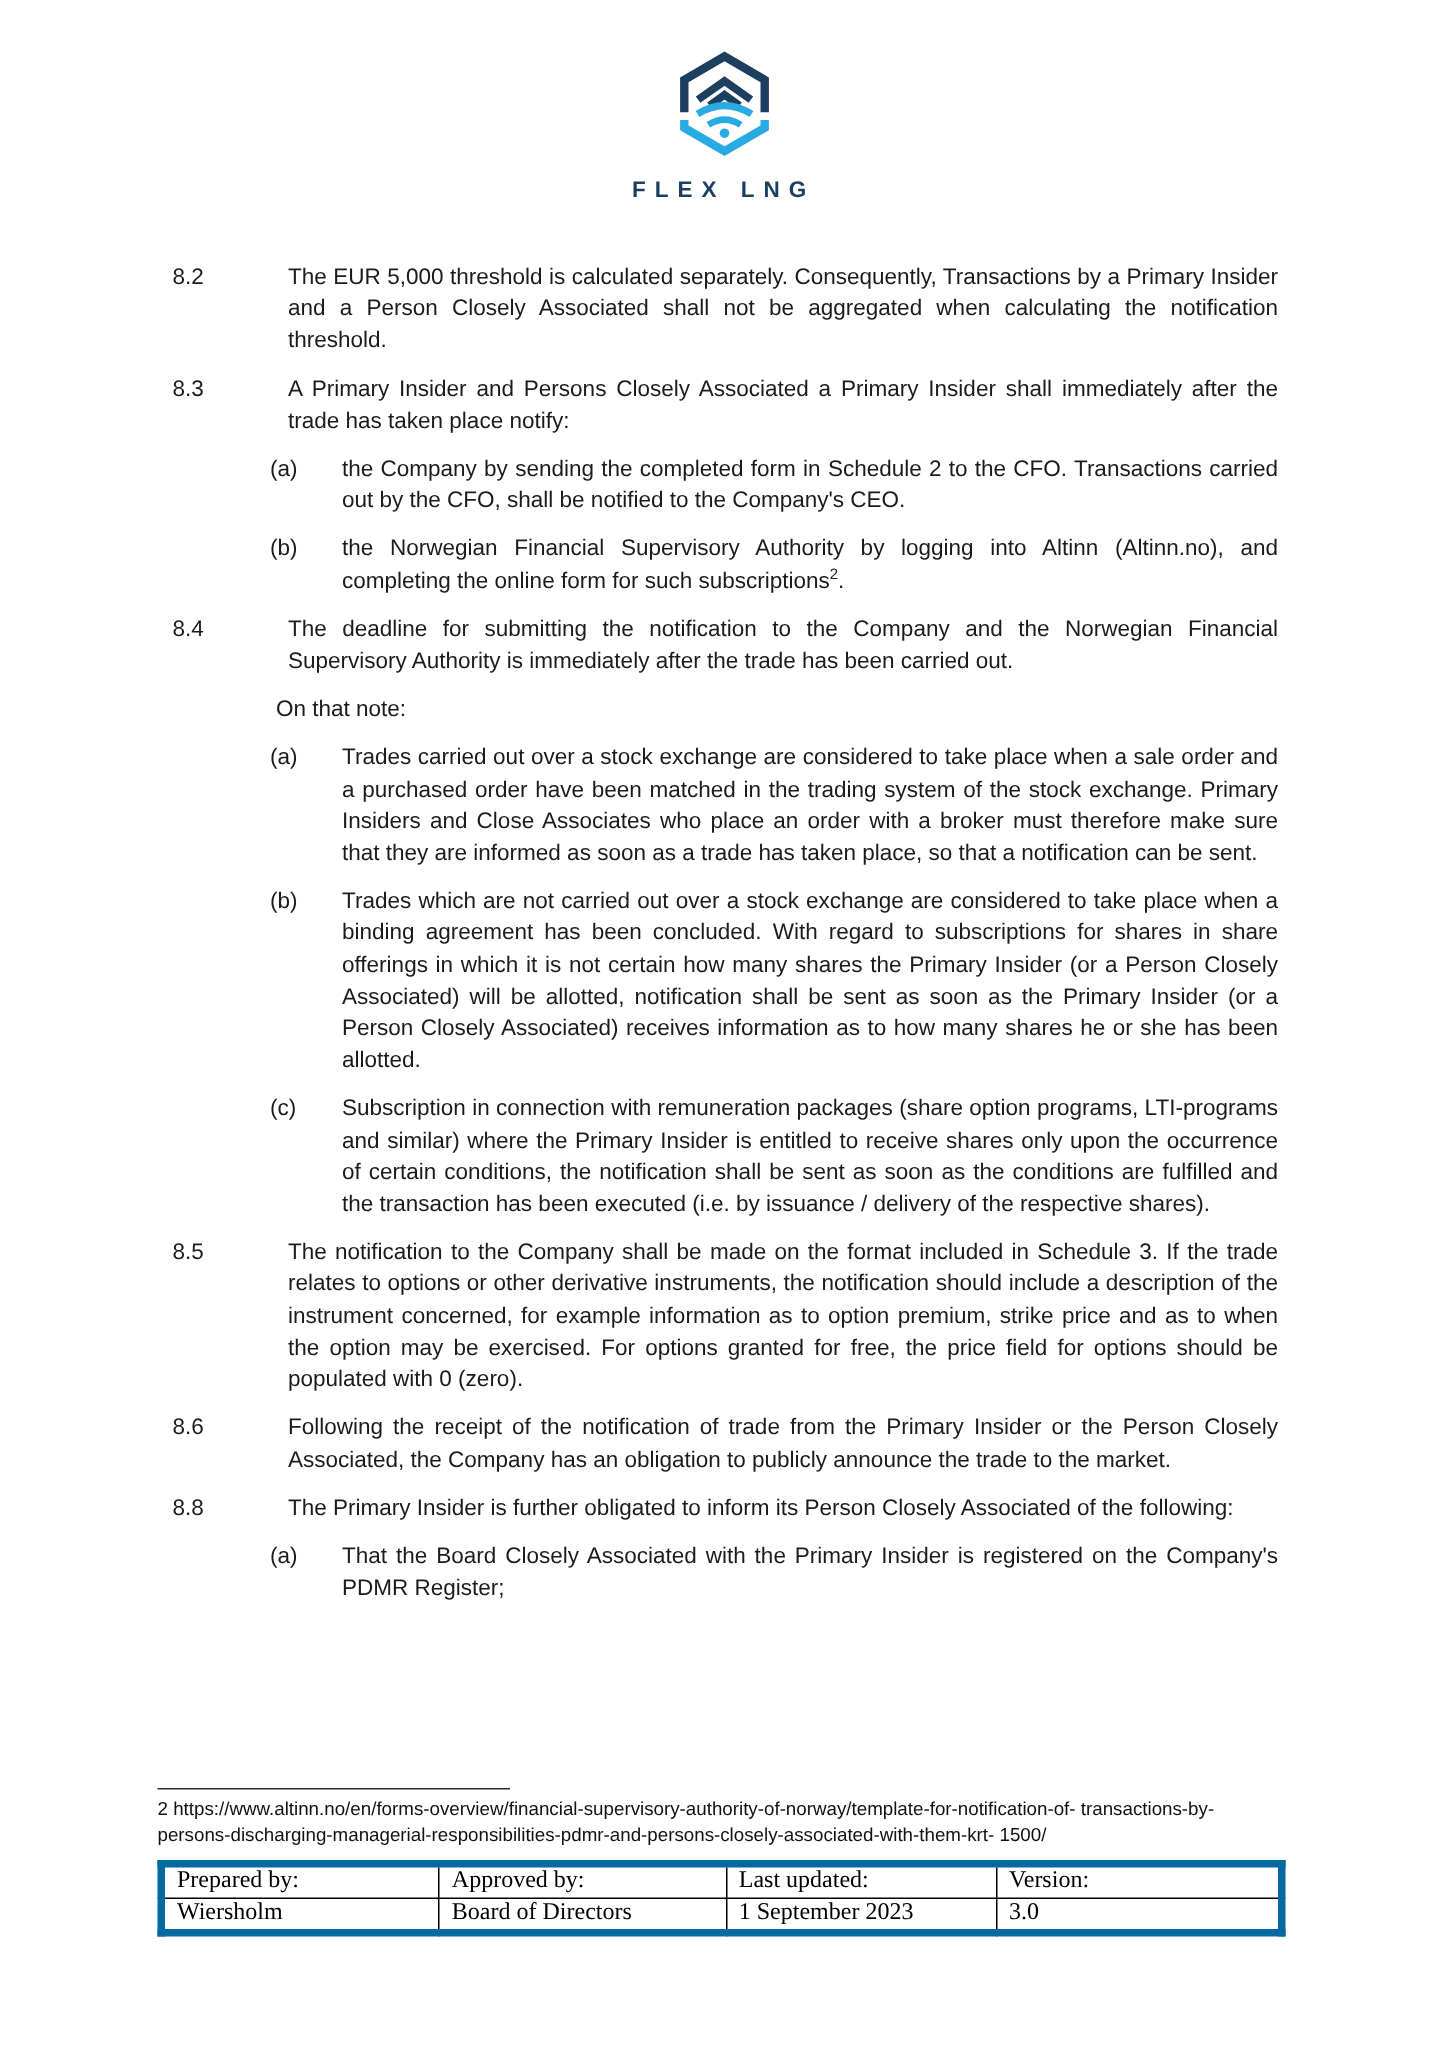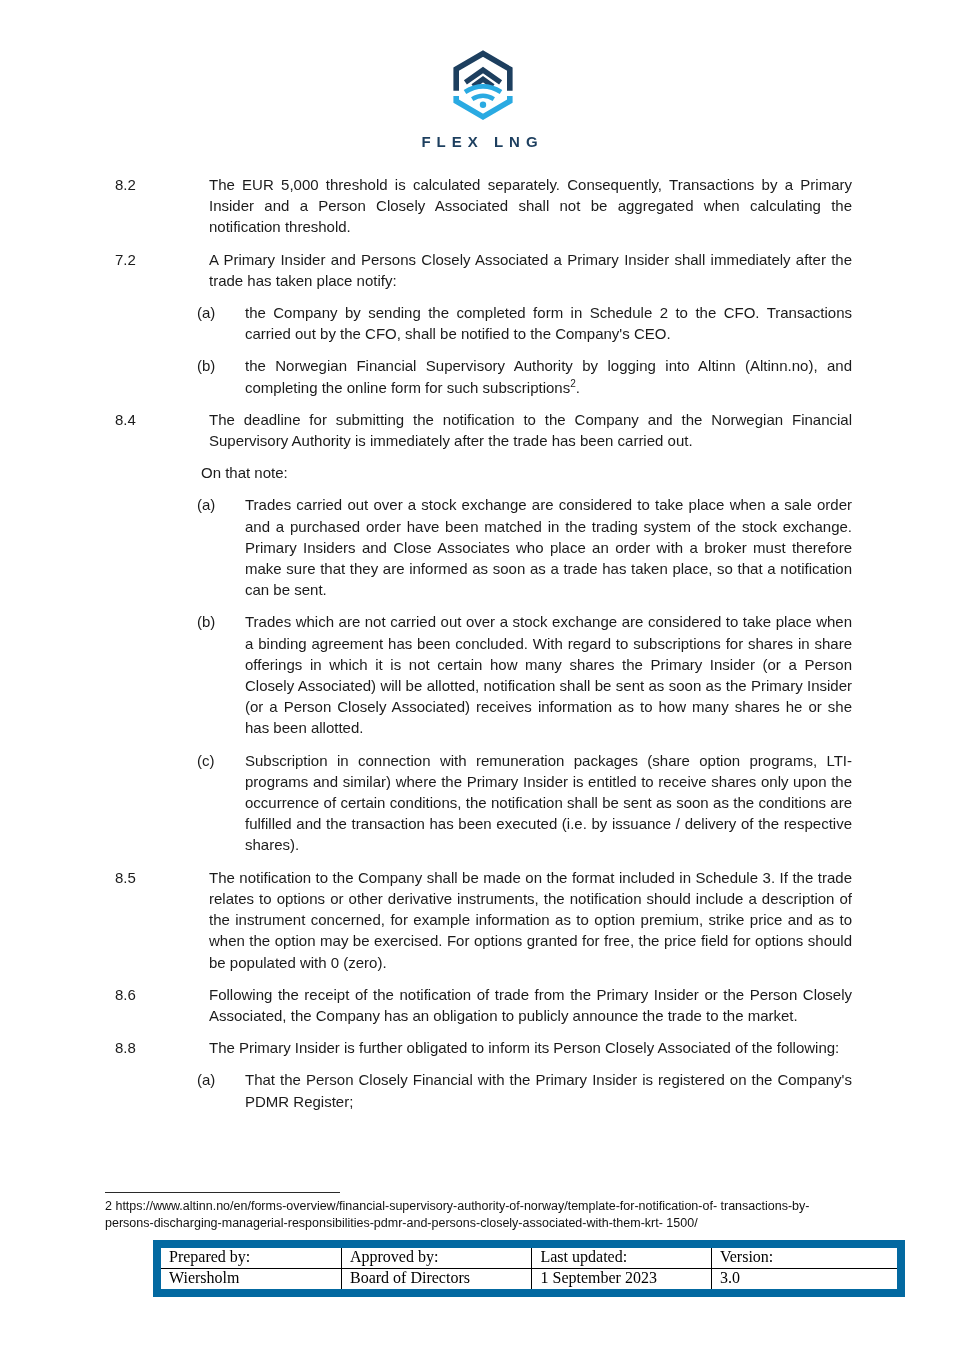--- a/index.html
+++ b/index.html
@@ -10,21 +10,21 @@
     height: 1365px;
     background: #ffffff;
     font-family: "Liberation Sans", sans-serif;
     color: #1b1b1b;
     overflow: hidden;
   }
 
   
   .logo-block {
     position: absolute;
-    top: 46px;
+    top: 30px;
     left: 0;
     width: 100%;
     text-align: center;
   }
   .logo-icon { display: inline-block; }
   .logo-text {
     margin-top: 3px;
     font-size: 15px;
     font-weight: bold;
     letter-spacing: 6px;
@@ -33,21 +33,21 @@
 
   
   .content {
     position: absolute;
     top: 174px;
     left: 115px;
     width: 737px;
     font-size: 15px;
     line-height: 21.2px;
   }
-  .section { display: flex; gap: 17px; }
+  .section { display: flex; }
   .section .num { width: 65px; flex-shrink: 0; }
   .section .body { flex: 1; }
   .para { text-align: justify; margin-bottom: 11px; margin-left: 12px; }
   .note { padding-left: 4px; margin-bottom: 11px; }
   .subitem { display: flex; margin-bottom: 11px; }
   .subitem .sublabel { width: 48px; flex-shrink: 0; }
   .subitem .subtext { flex: 1; text-align: justify; margin-bottom: 0; }
   sup { font-size: 10px; vertical-align: super; line-height: 0; }
 
   
@@ -80,21 +80,21 @@
     font-family: "Liberation Serif", serif;
     font-size: 16px;
     color: #000000;
   }
   .footer-table td {
     border: 1px solid #000000;
     padding: 0px 8px 2px 8px;
     height: 21px;
     vertical-align: middle;
   }
-  .footer-table { border: 8px solid #0369a1; margin-left: 48px; }
+  .footer-table { border: 5px solid #0369a1; }
 </style>
 </head>
 <body>
 
 <div class="page">
 
   <div class="logo-block">
     <svg class="logo-icon" width="80" height="80" viewBox="0 0 100 100" fill="none">
 
       <path d="M 16.5 56 L 16.5 29 L 50 9.5 L 83.5 29 L 83.5 56" stroke="#1d3f5f" stroke-width="7" fill="none"></path>
@@ -114,21 +114,21 @@
   <div class="content">
 
     <div class="section">
       <div class="num">8.2</div>
       <div class="body">
         <p class="para">The EUR 5,000 threshold is calculated separately. Consequently, Transactions by a Primary Insider and a Person Closely Associated shall not be aggregated when calculating the notification threshold.</p>
       </div>
     </div>
 
     <div class="section">
-      <div class="num">7.2</div>
+      <div class="num">8.3</div>
       <div class="body">
         <p class="para">A Primary Insider and Persons Closely Associated a Primary Insider shall immediately after the trade has taken place notify:</p>
         <div class="subitem">
           <div class="sublabel">(a)</div>
           <p class="subtext">the Company by sending the completed form in Schedule 2 to the CFO. Transactions carried out by the CFO, shall be notified to the Company's CEO.</p>
         </div>
         <div class="subitem">
           <div class="sublabel">(b)</div>
           <p class="subtext"><span>the Norwegian Financial Supervisory Authority by logging into Altinn (Altinn.no), and completing the online form for such subscriptions</span><sup>2</sup><span>.</span></p>
         </div>
@@ -169,21 +169,21 @@
       </div>
     </div>
 
 
     <div class="section">
       <div class="num">8.8</div>
       <div class="body">
         <p class="para">The Primary Insider is further obligated to inform its Person Closely Associated of the following:</p>
         <div class="subitem">
           <div class="sublabel">(a)</div>
-          <p class="subtext">That the Person Closely Financial with the Primary Insider is registered on the Company's PDMR Register;</p>
+          <p class="subtext">That the Board Closely Associated with the Primary Insider is registered on the Company's PDMR Register;</p>
         </div>
       </div>
     </div>
 
   </div>
 
   <div class="footnote">
     <div class="footnote-rule"></div>
     <p class="footnote-text">2 https://www.altinn.no/en/forms-overview/financial-supervisory-authority-of-norway/template-for-notification-of- transactions-by-persons-discharging-managerial-responsibilities-pdmr-and-persons-closely-associated-with-them-krt- 1500/</p>
   </div>

